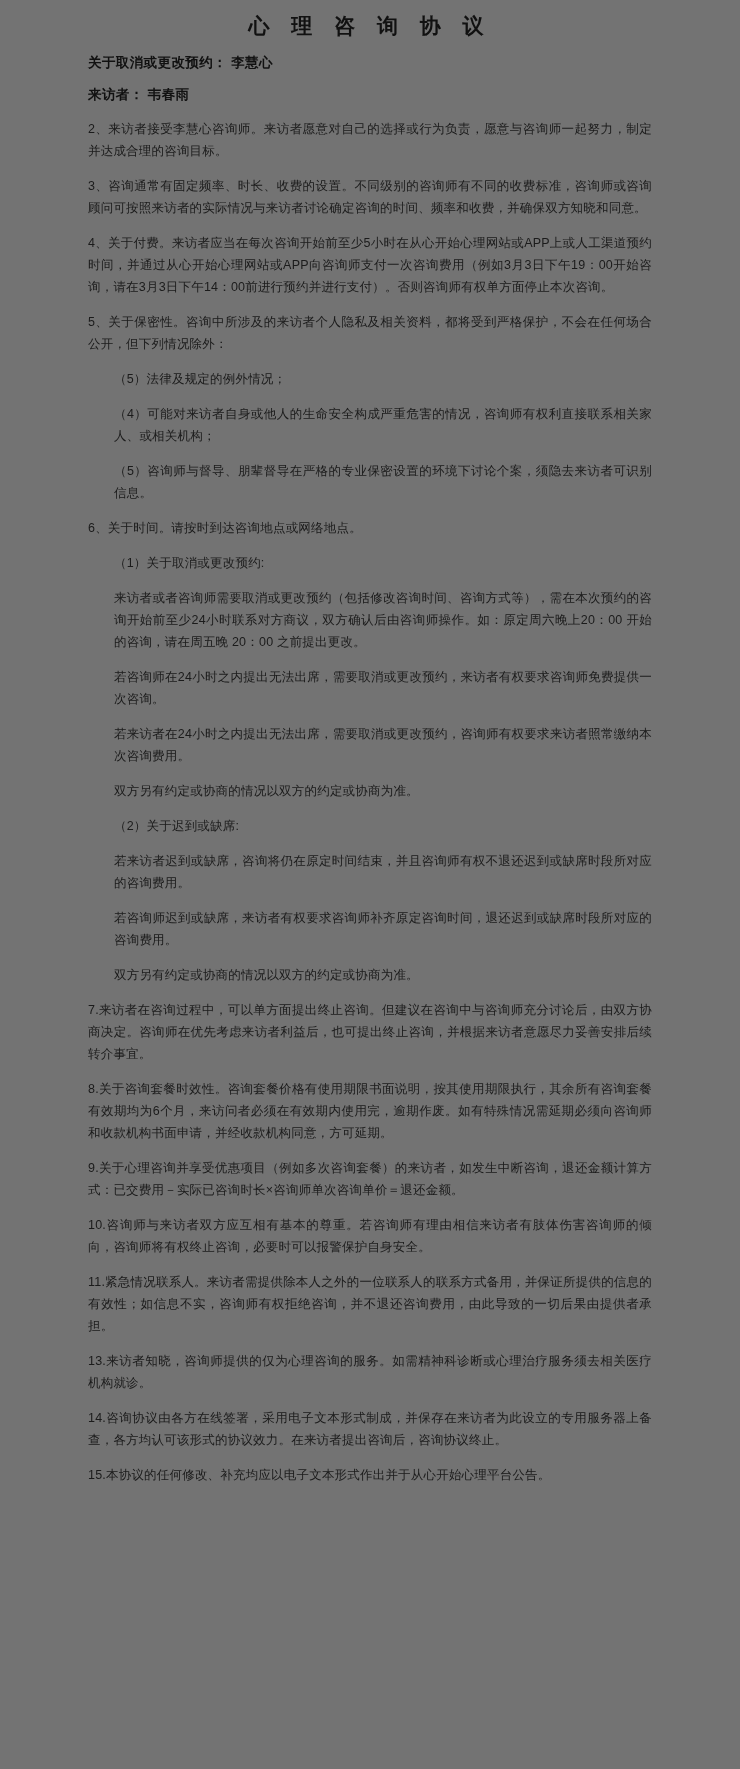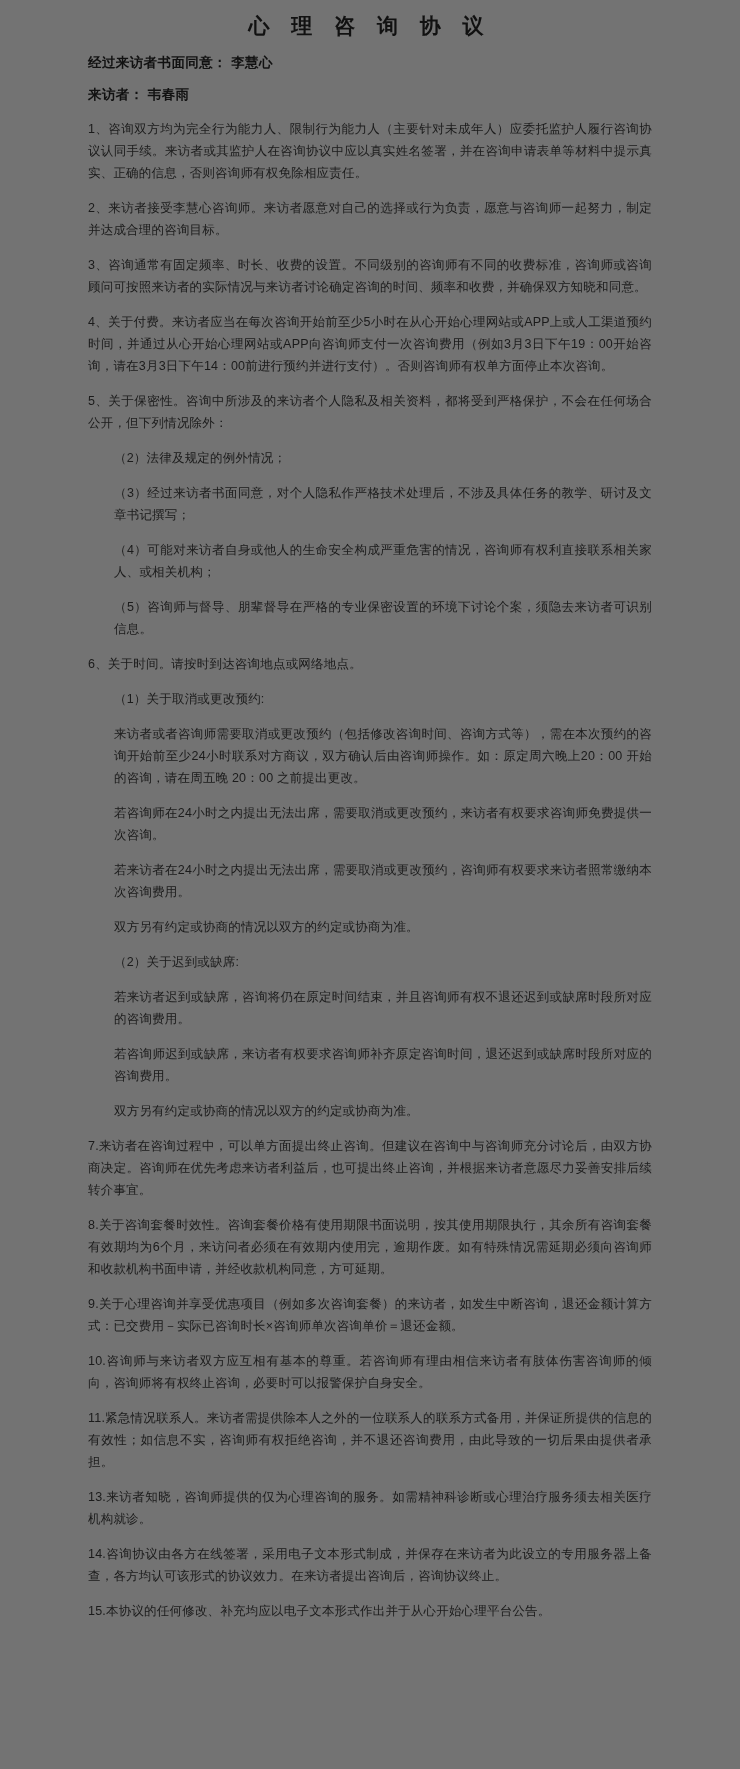--- a/index.html
+++ b/index.html
@@ -56,31 +56,29 @@
 </style>
 </head>
 <body>
 
 <div class="page">
 
   <h1 class="doc-title">心 理 咨 询 协 议</h1>
 
   <div class="content">
 
-    <div class="party-line">经过来访者书面同意： 李慧心</div>
+    <div class="party-line">关于取消或更改预约： 李慧心</div>
     <div class="party-line">来访者： 韦春雨</div>
 
-    <p class="clause">1、咨询双方均为完全行为能力人、限制行为能力人（主要针对未成年人）应委托监护人履行咨询协议认同手续。来访者或其监护人在咨询协议中应以真实姓名签署，并在咨询申请表单等材料中提示真实、正确的信息，否则咨询师有权免除相应责任。</p>
     <p class="clause">2、来访者接受李慧心咨询师。来访者愿意对自己的选择或行为负责，愿意与咨询师一起努力，制定并达成合理的咨询目标。</p>
     <p class="clause">3、咨询通常有固定频率、时长、收费的设置。不同级别的咨询师有不同的收费标准，咨询师或咨询顾问可按照来访者的实际情况与来访者讨论确定咨询的时间、频率和收费，并确保双方知晓和同意。</p>
     <p class="clause">4、关于付费。来访者应当在每次咨询开始前至少5小时在从心开始心理网站或APP上或人工渠道预约时间，并通过从心开始心理网站或APP向咨询师支付一次咨询费用（例如3月3日下午19：00开始咨询，请在3月3日下午14：00前进行预约并进行支付）。否则咨询师有权单方面停止本次咨询。</p>
     <p class="clause">5、关于保密性。咨询中所涉及的来访者个人隐私及相关资料，都将受到严格保护，不会在任何场合公开，但下列情况除外：</p>
 
-    <p class="clause sub">（2）法律及规定的例外情况；</p>
-    <p class="clause sub">（3）经过来访者书面同意，对个人隐私作严格技术处理后，不涉及具体任务的教学、研讨及文章书记撰写；</p>
+    <p class="clause sub">（5）法律及规定的例外情况；</p>
     <p class="clause sub">（4）可能对来访者自身或他人的生命安全构成严重危害的情况，咨询师有权利直接联系相关家人、或相关机构；</p>
     <p class="clause sub">（5）咨询师与督导、朋辈督导在严格的专业保密设置的环境下讨论个案，须隐去来访者可识别信息。</p>
 
     <p class="clause">6、关于时间。请按时到达咨询地点或网络地点。</p>
     <p class="clause sub">（1）关于取消或更改预约:</p>
     <p class="clause indent1">来访者或者咨询师需要取消或更改预约（包括修改咨询时间、咨询方式等），需在本次预约的咨询开始前至少24小时联系对方商议，双方确认后由咨询师操作。如：原定周六晚上20：00 开始的咨询，请在周五晚 20：00 之前提出更改。</p>
     <p class="clause indent1">若咨询师在24小时之内提出无法出席，需要取消或更改预约，来访者有权要求咨询师免费提供一次咨询。</p>
     <p class="clause indent1">若来访者在24小时之内提出无法出席，需要取消或更改预约，咨询师有权要求来访者照常缴纳本次咨询费用。</p>
     <p class="clause indent1">双方另有约定或协商的情况以双方的约定或协商为准。</p>
 

